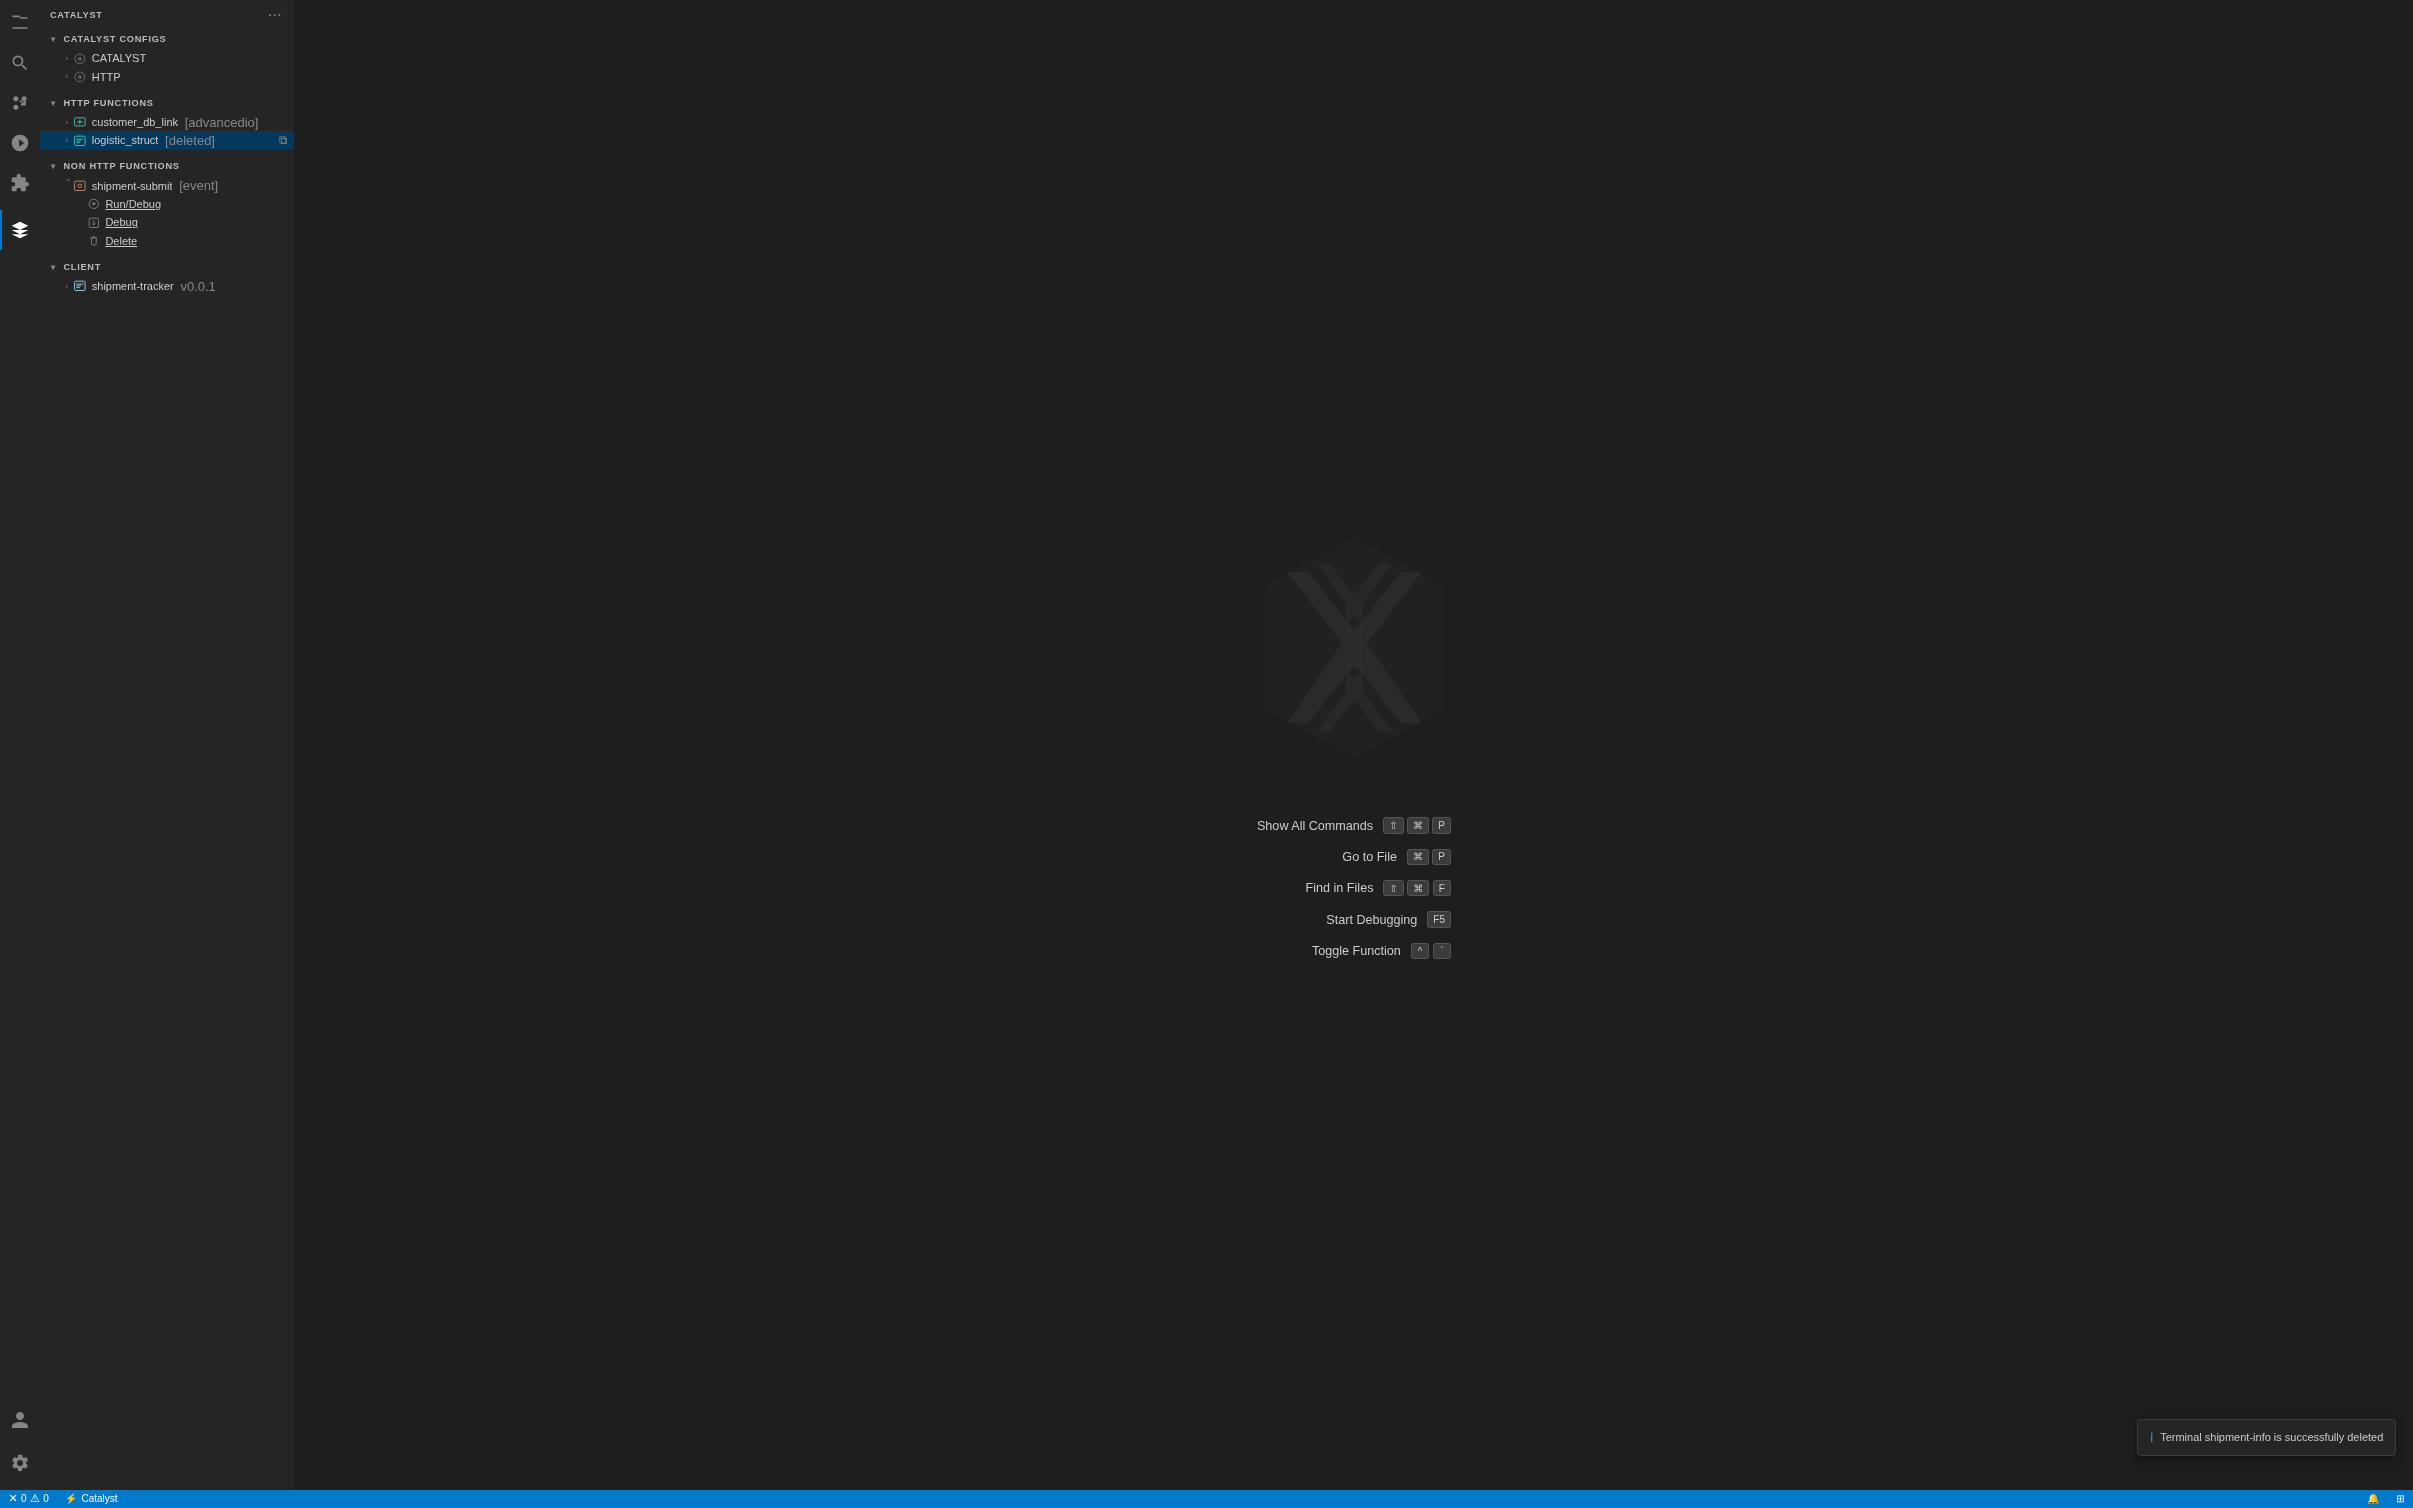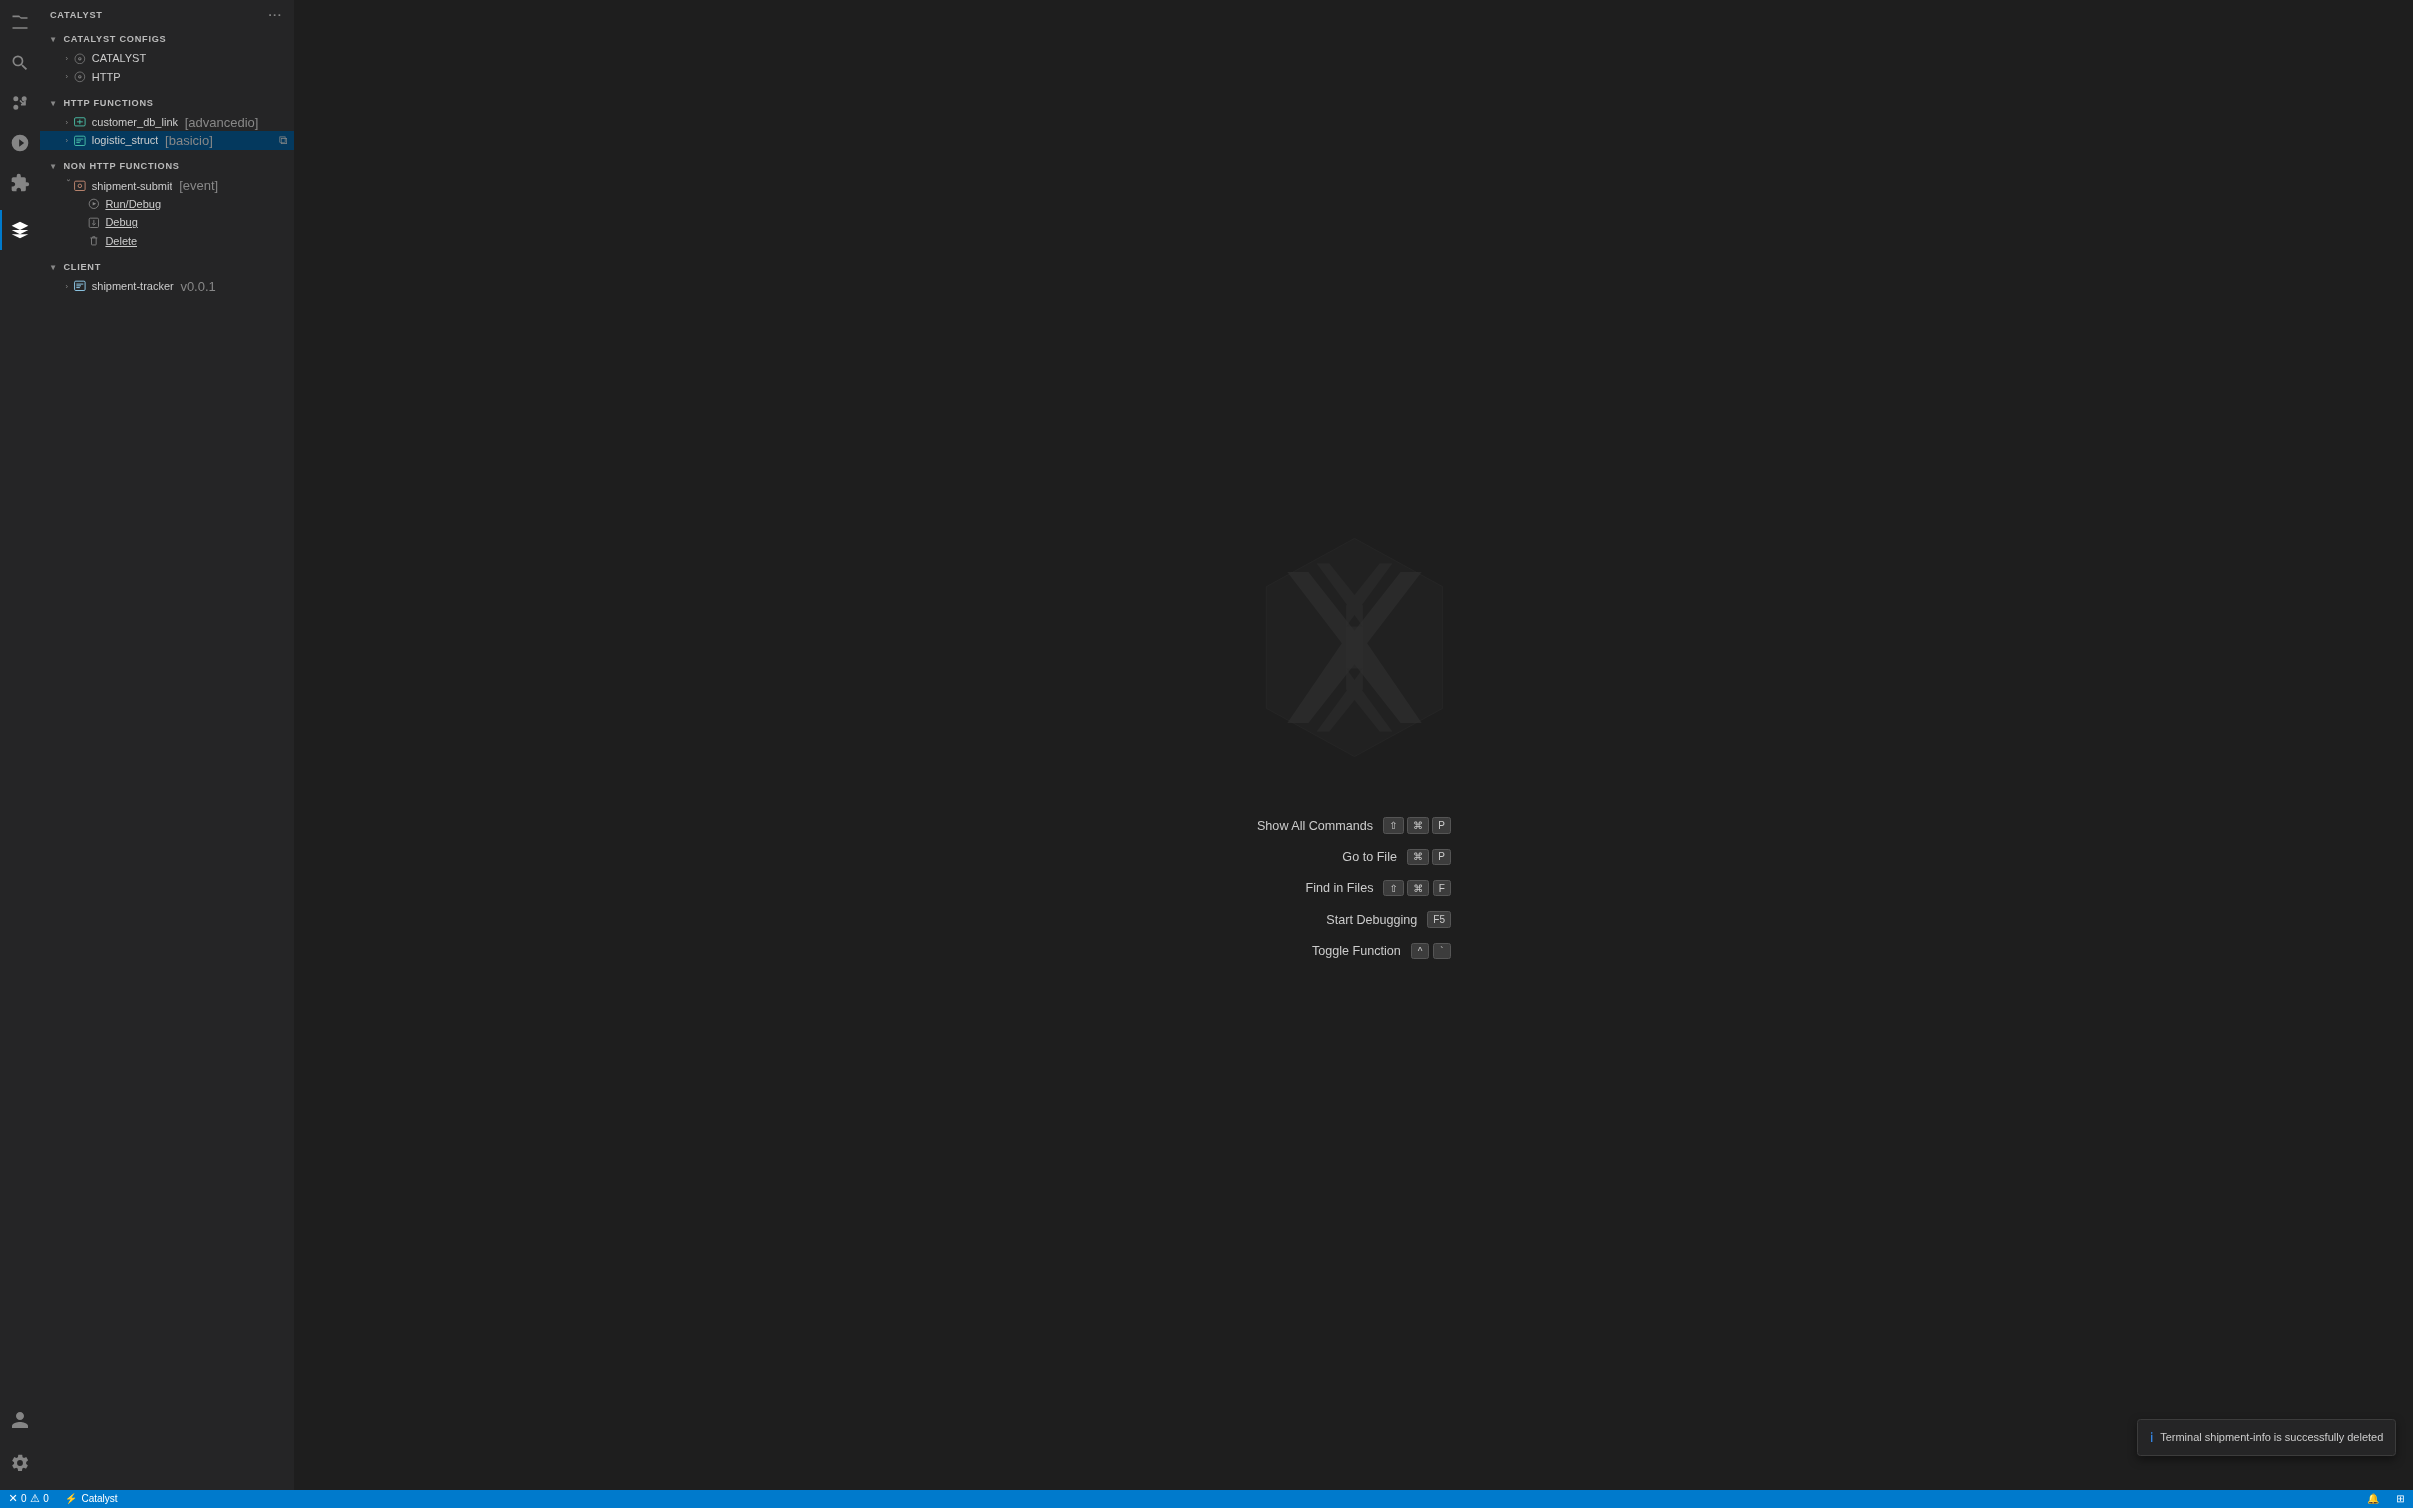--- a/index.html
+++ b/index.html
@@ -400,21 +400,21 @@
 
   <div class="tree-item tree-indent-1 highlighted">
     <span class="tree-chevron">›</span>
     <span class="tree-icon">
       <svg width="11.7" height="11.7" viewBox="0 0 20 20" fill="none">
         <rect x="1" y="2" width="18" height="16" rx="2" stroke="#4ec9b0" stroke-width="1.5"></rect>
         <path d="M4 7h12M4 10h8M4 13h6" stroke="#4ec9b0" stroke-width="1.5"></path>
       </svg>
     </span>
     <span class="tree-label">logistic_struct</span>
-    <span class="tree-badge">[basicio]</span>
+    <span class="tree-badge">[deleted]</span>
     <span class="tree-action-icon" title="Copy" style="opacity:1;">⧉</span>
   </div>
 
   <div class="sidebar-spacer"></div>
 
   <div class="section-header">
     <span class="section-chevron">▾</span>
     <span>NON HTTP FUNCTIONS</span>
   </div>
 

